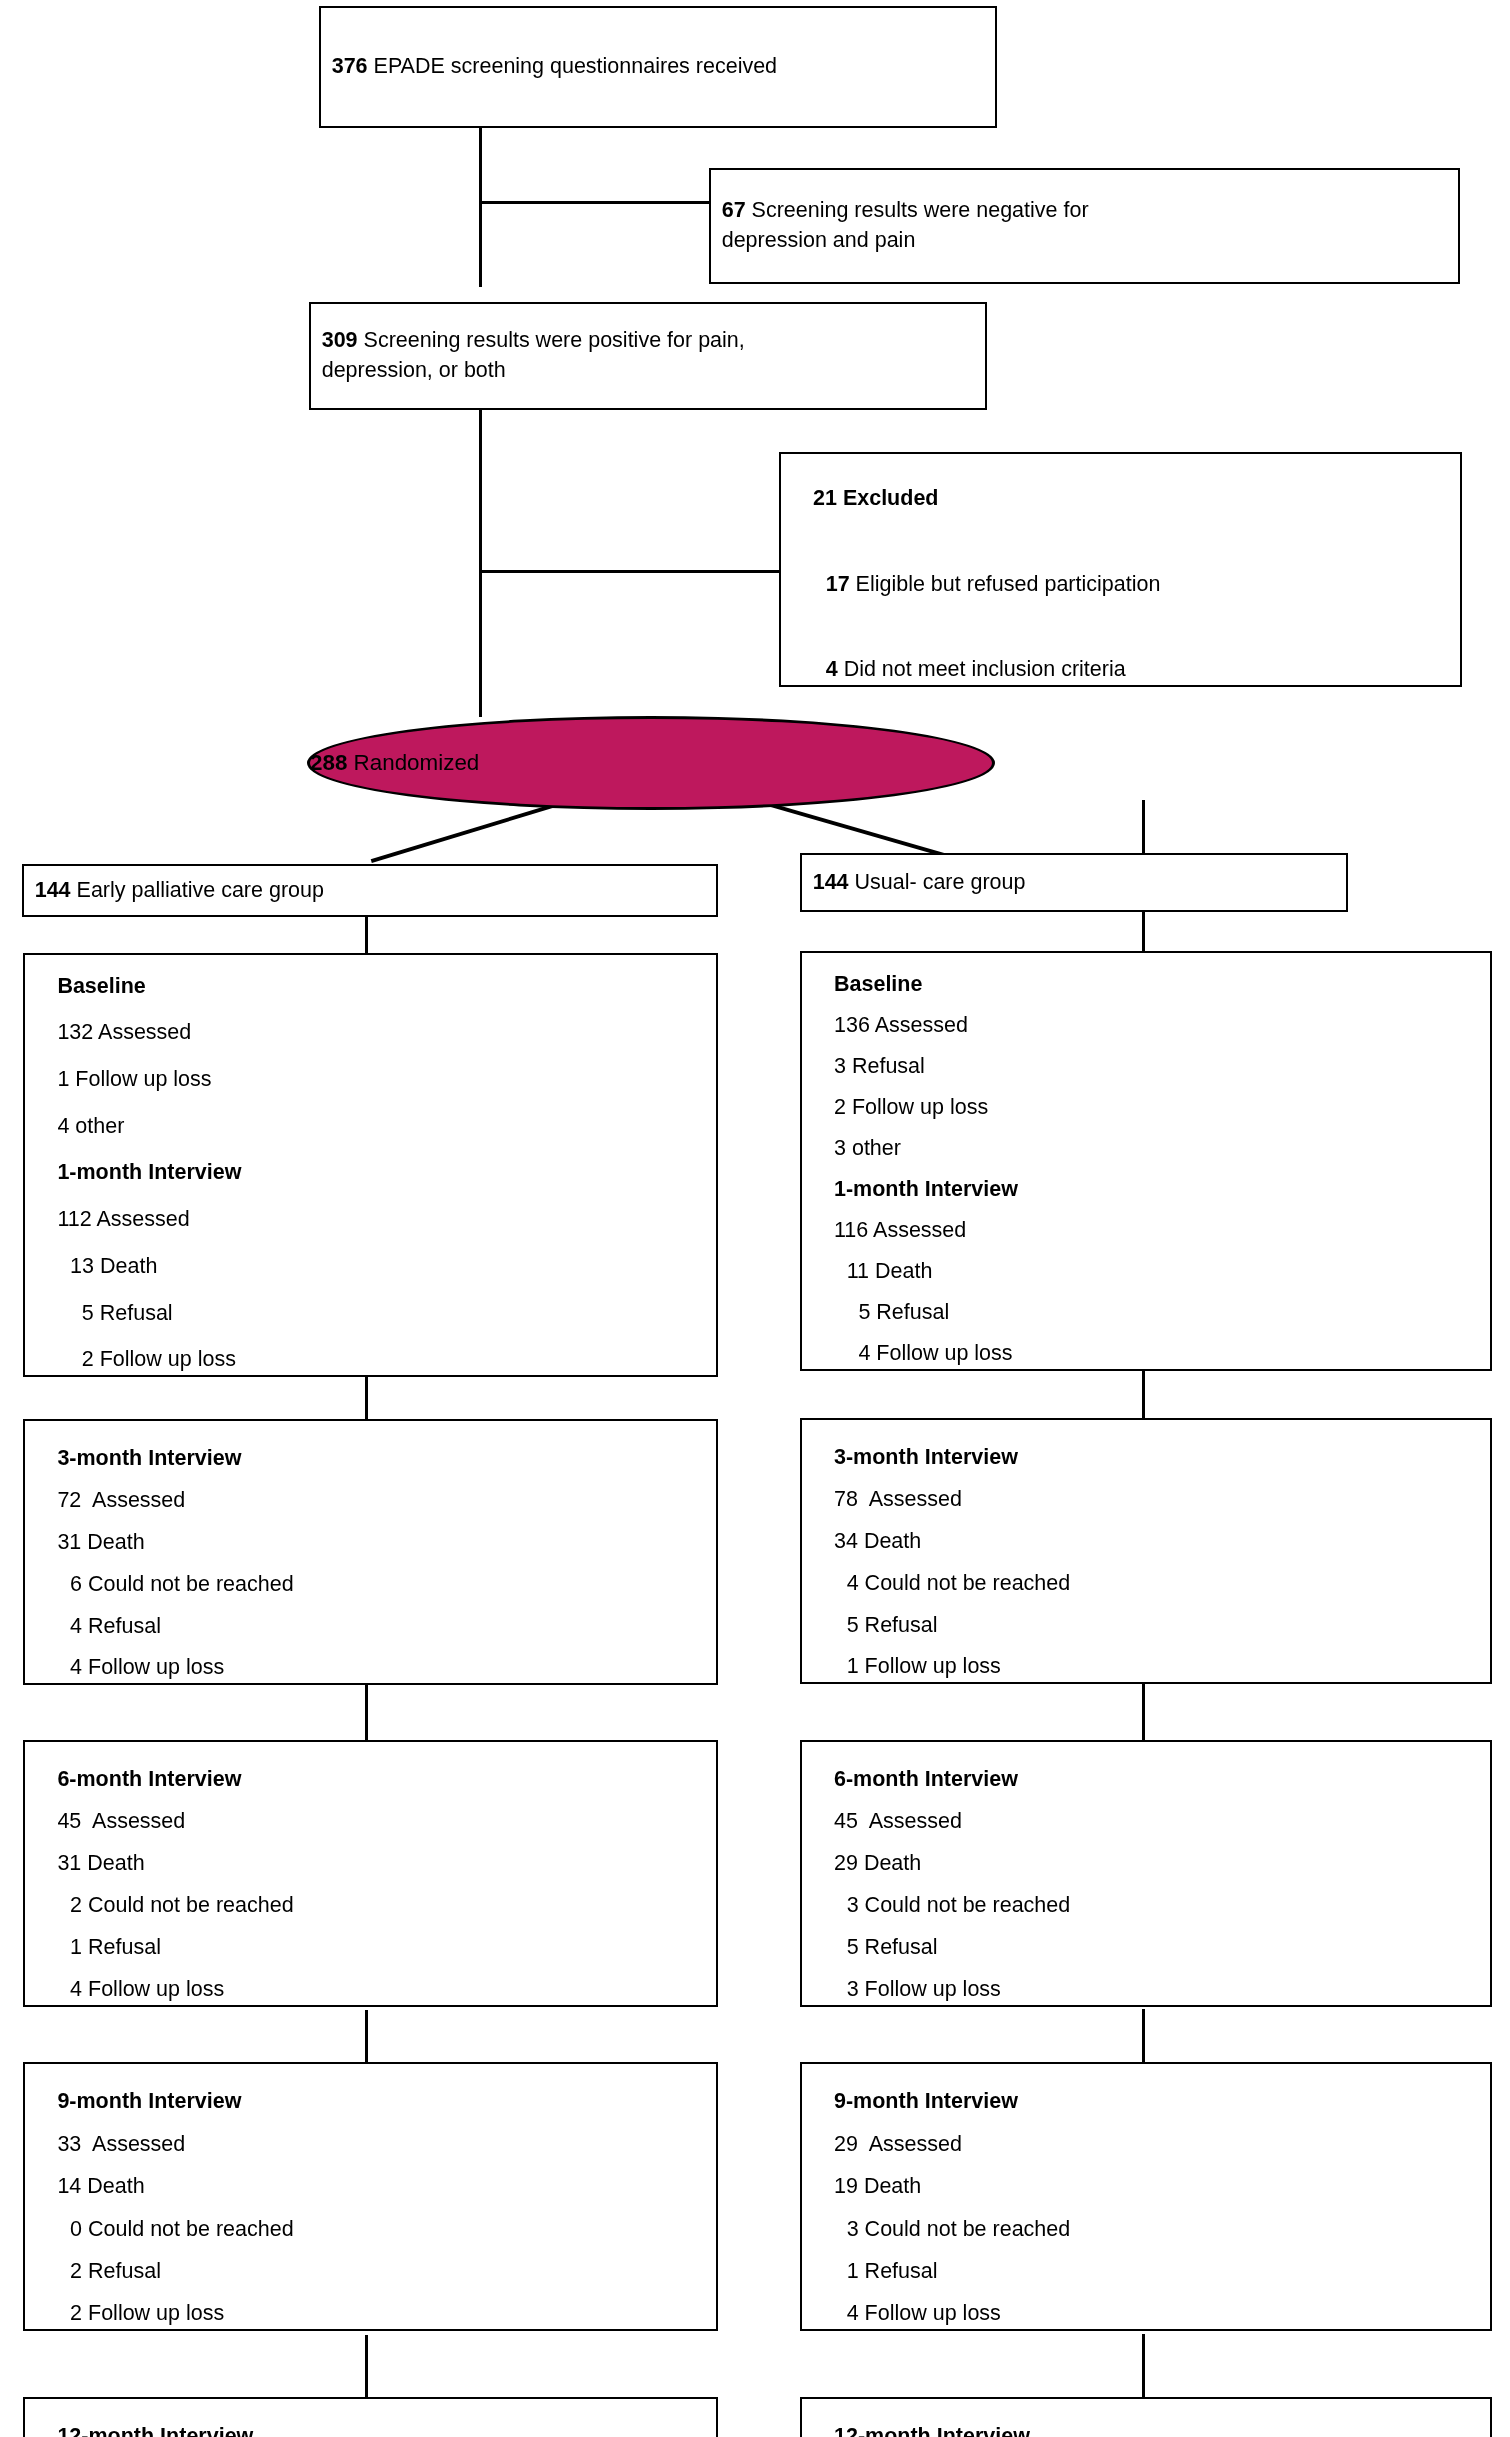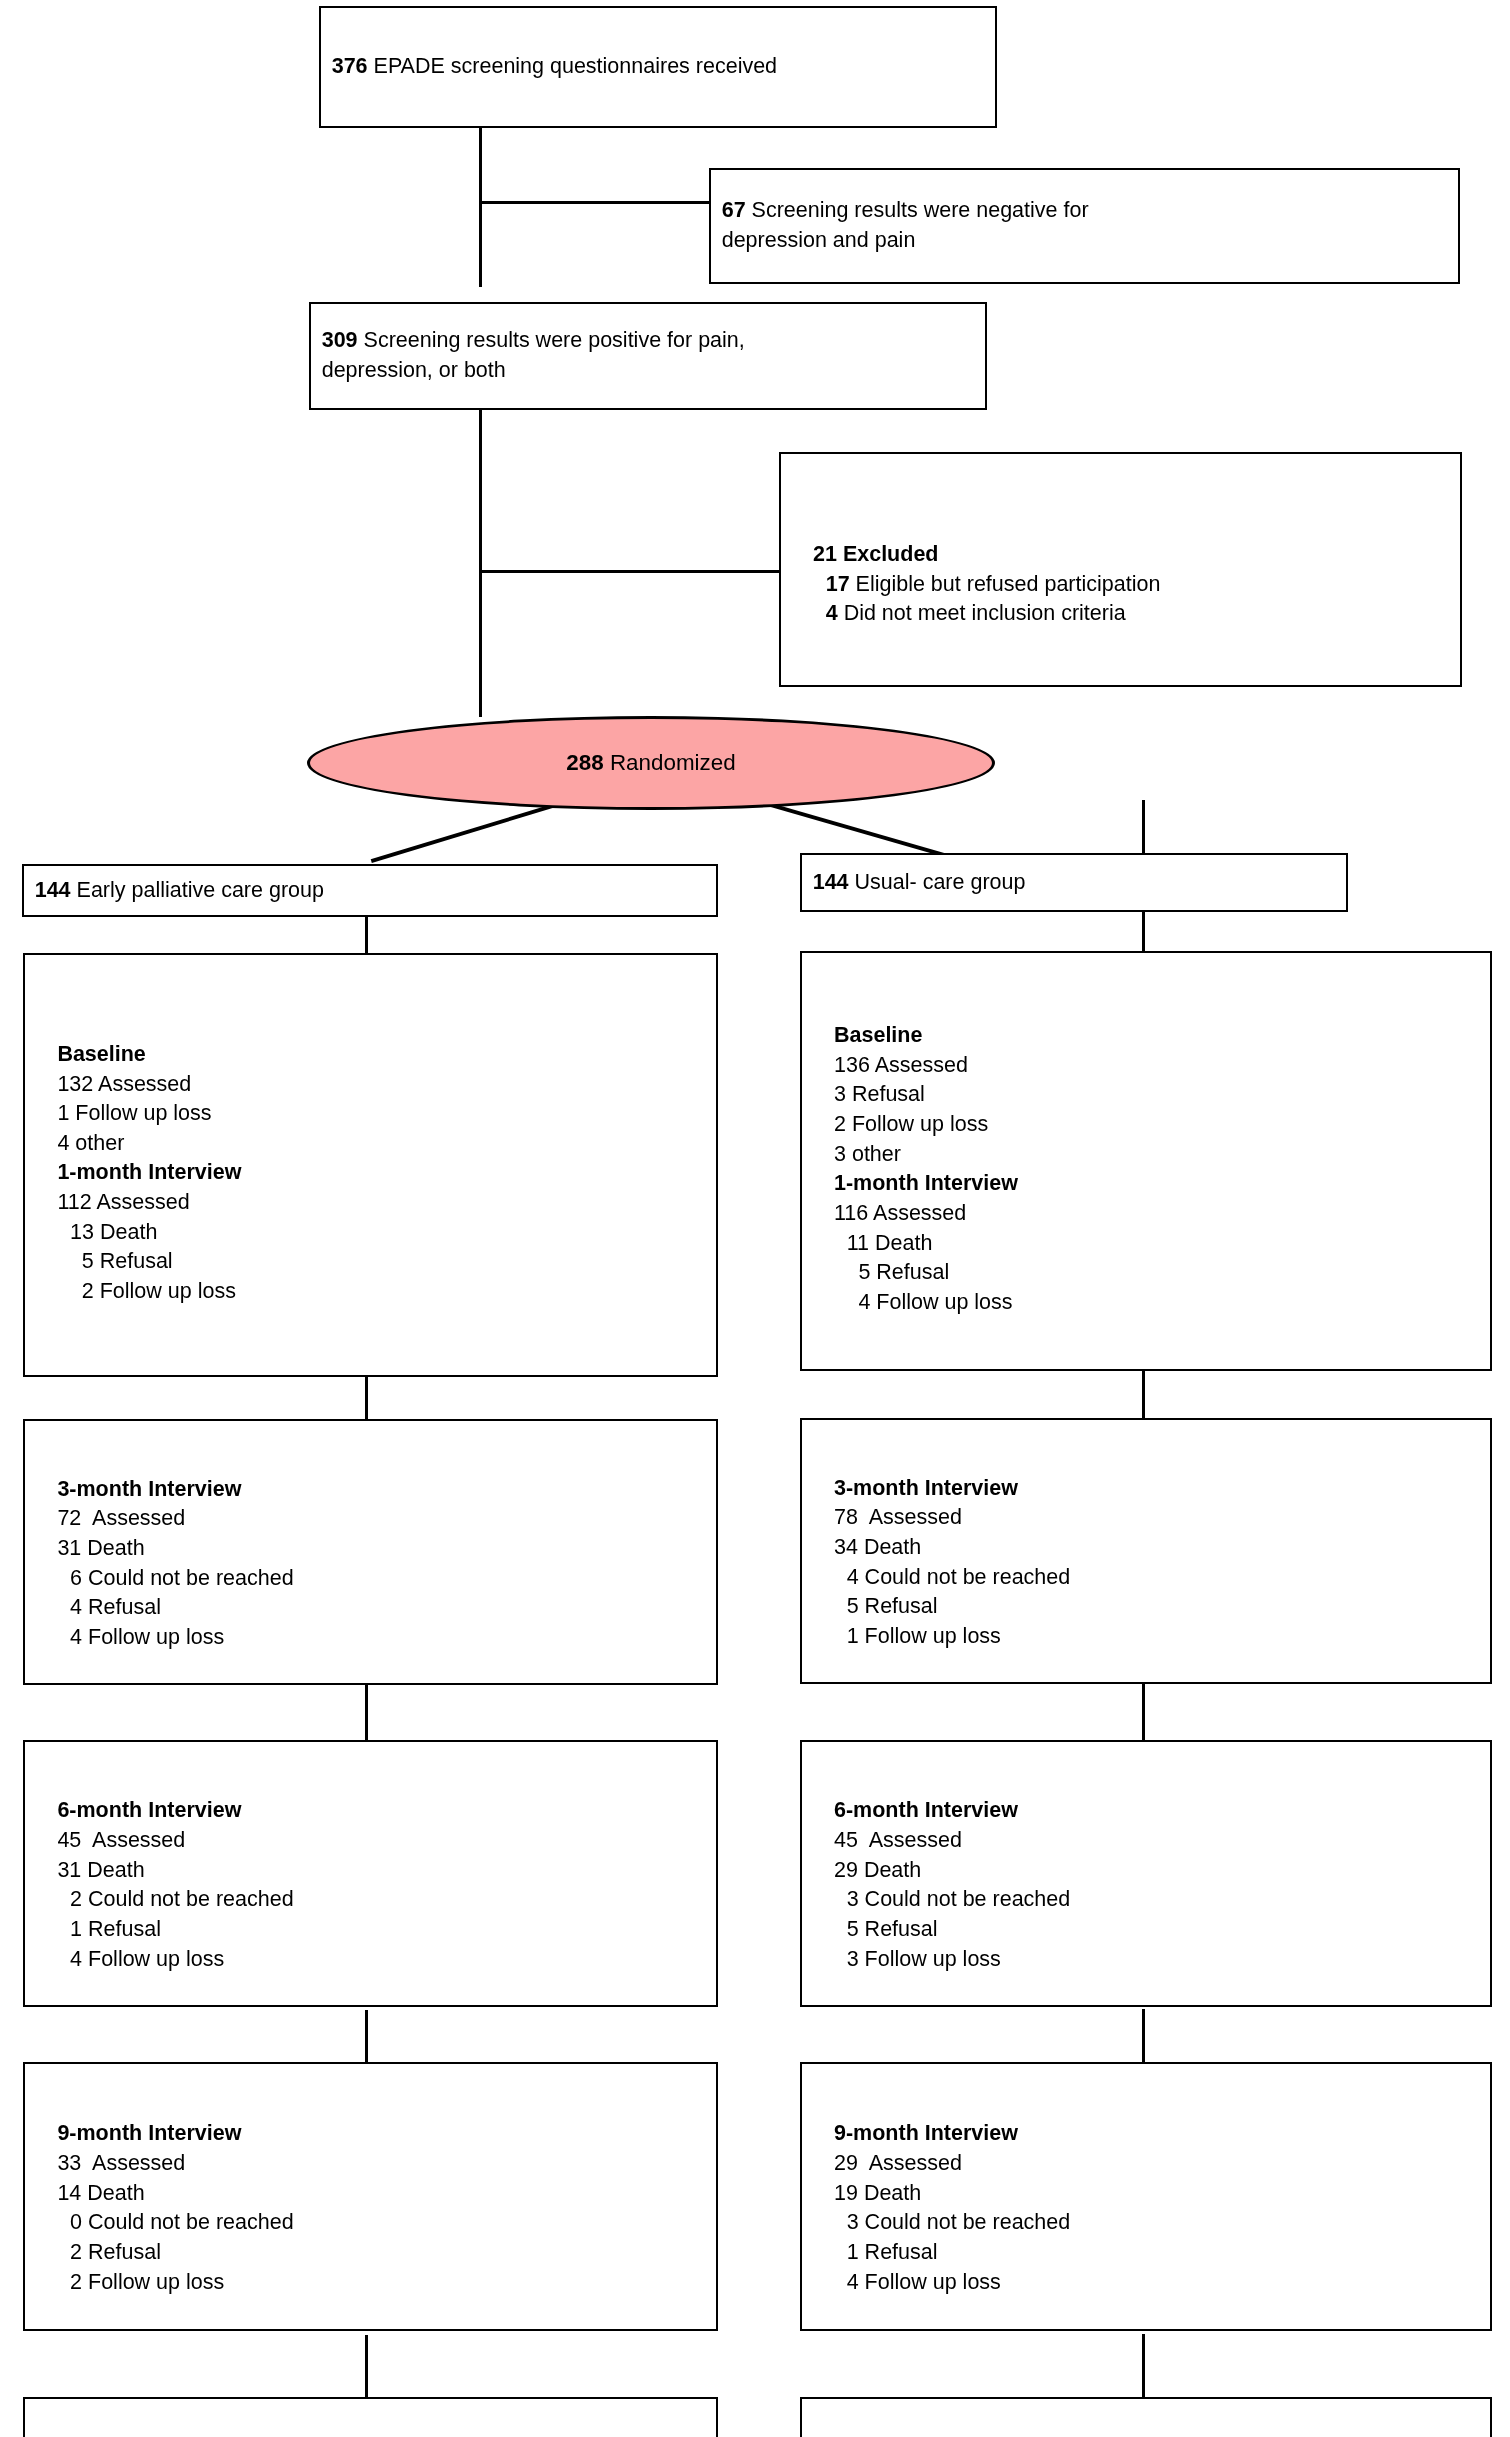--- a/index.html
+++ b/index.html
@@ -2,29 +2,29 @@
 <html style="font-size:7.8px"><head>
 <meta charset="utf-8">
 <title>CONSORT Flow Diagram</title>
 <style>
   html,body{margin:0;padding:0;background:#ffffff;}
   body{font-family:"Liberation Sans", sans-serif;color:#000;}
   #canvas{position:relative;width:1511px;height:2689px;background:#fff;overflow:hidden;}
 
   .box{position:absolute;box-sizing:border-box;background:#fff;border:2.9px solid #000;}
   .box .inner{position:absolute;left:0;top:0;right:0;bottom:0;padding:0 10.7px;display:flex;flex-direction:column;justify-content:center;border-radius:30px;}
-  .box.topal .inner{justify-content:center;padding-left:32px;}
+  .box.topal .inner{justify-content:space-between;padding-left:32px;}
 
   .ln{font-size:21.5px;line-height:1.38;white-space:pre;letter-spacing:0px;}
   .ln.b{font-weight:bold;}
   .num{font-weight:bold;}
   .i1{padding-left:12.7px;}
   .i2{padding-left:24.4px;}
 
-  .ellipse{position:absolute;box-sizing:border-box;border:3.9px solid #000;border-radius:50%;background:#fca5a5;display:flex;align-items:center;justify-content:center;}
+  .ellipse{position:absolute;box-sizing:border-box;border:3.9px solid #000;border-radius:50%;background:#be185d;display:flex;align-items:center;justify-content:flex-start;}
   .ellipse .ln{font-size:22.4px;}
 
   .vline{position:absolute;background:#000;width:2.9px;}
   .hline{position:absolute;background:#000;height:2.9px;}
   .diag{position:absolute;}
   .diag svg{display:block;}
 </style>
 </head>
 <body>
 

